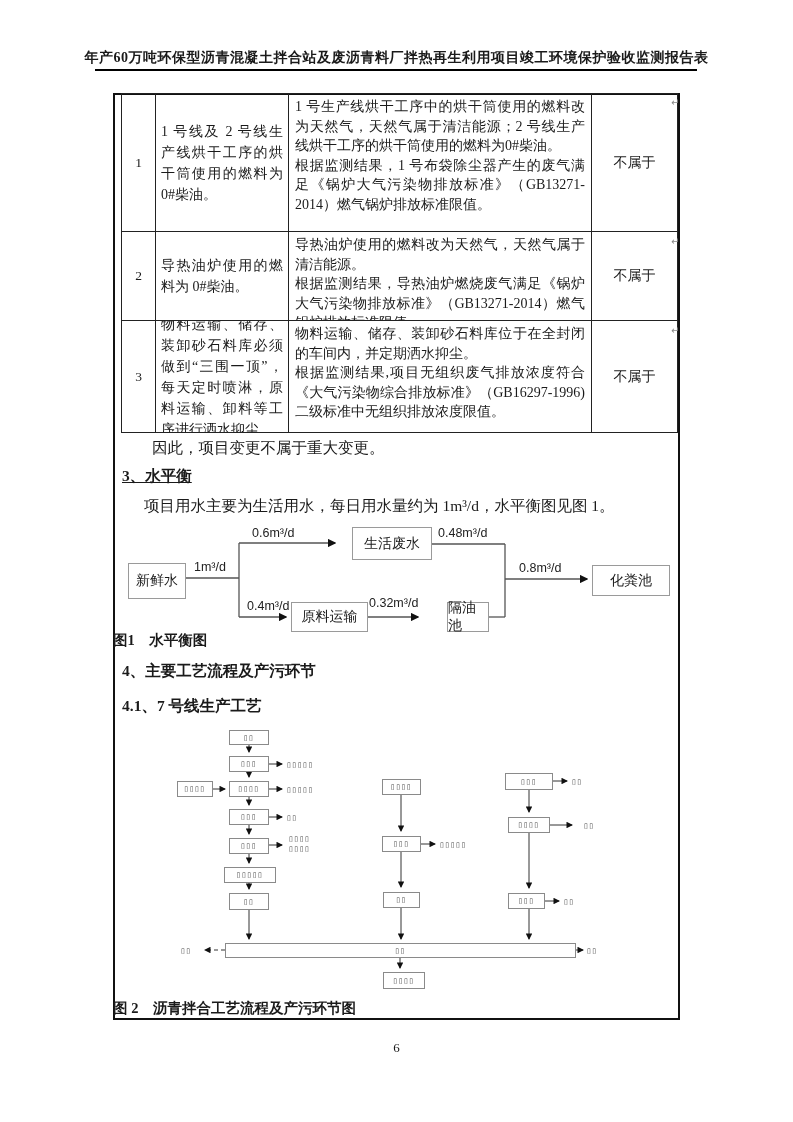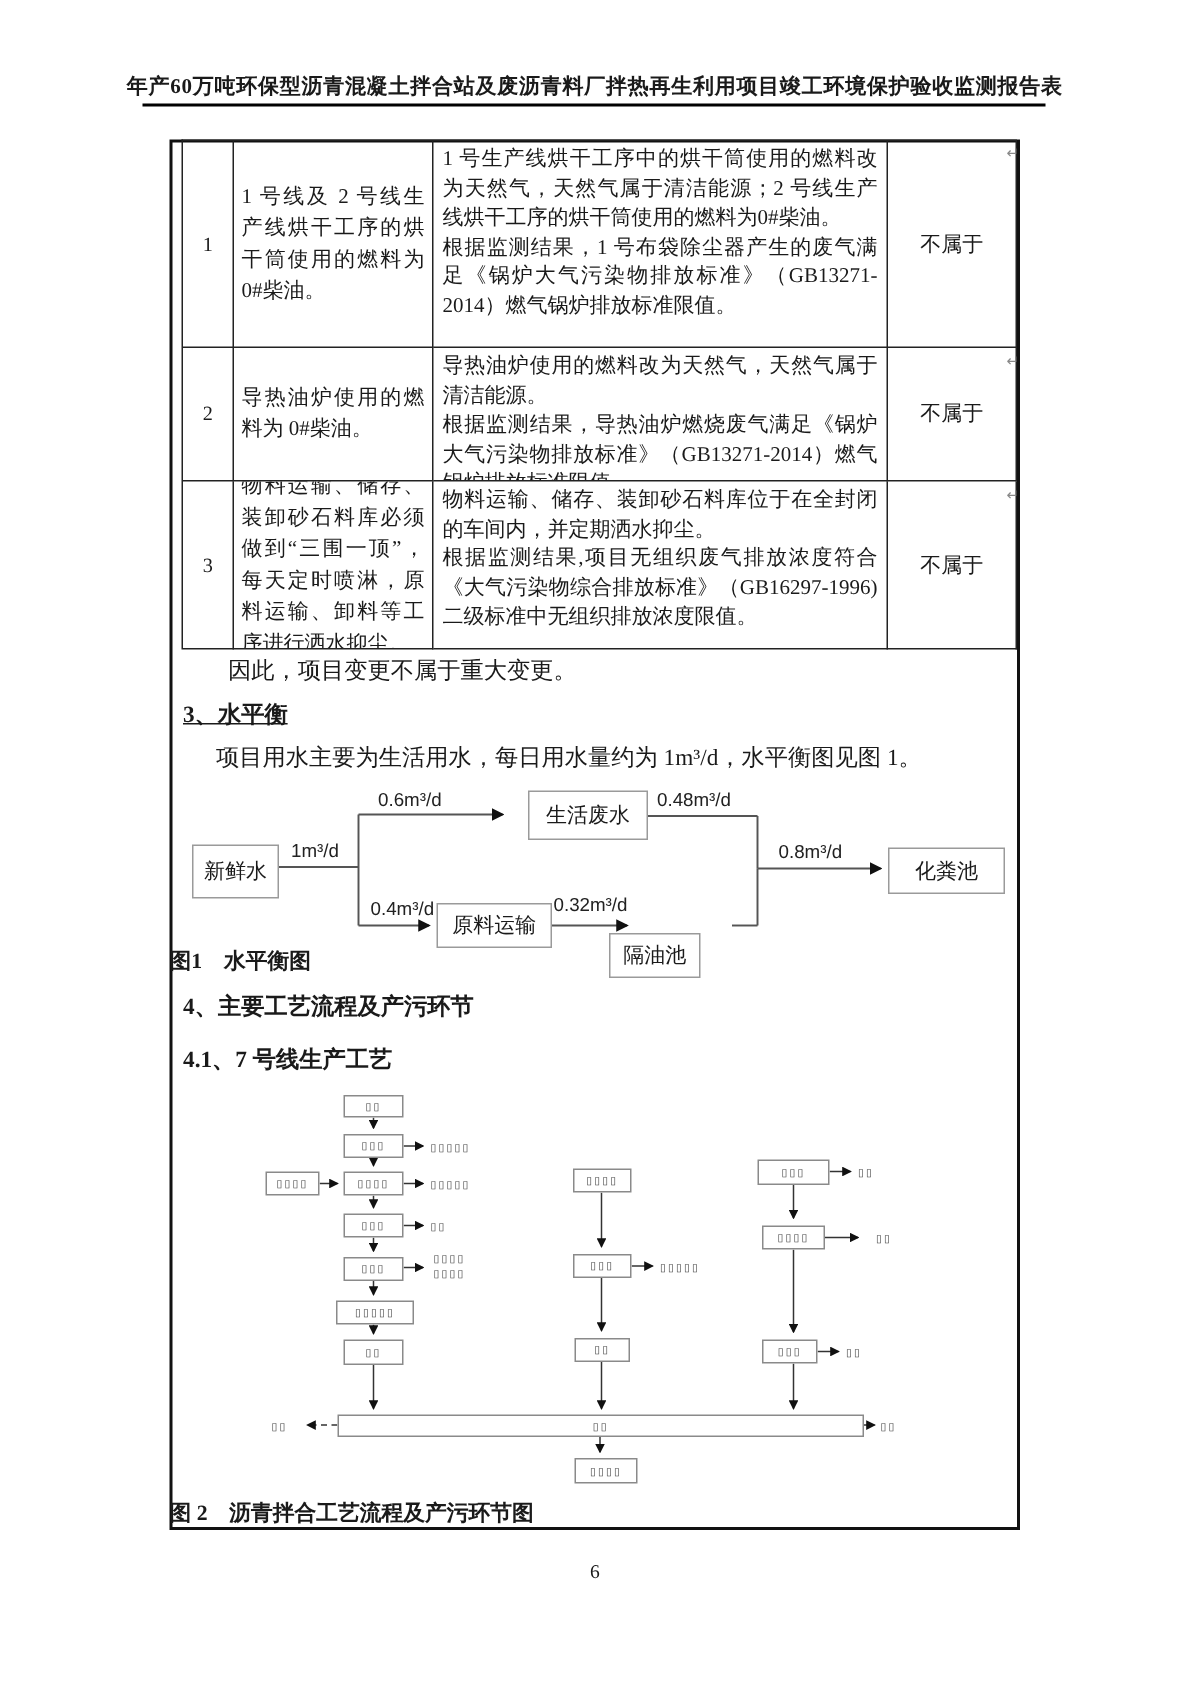--- a/index.html
+++ b/index.html
@@ -125,21 +125,21 @@
 <div class="abs para-mark" style="left:671px;top:236px;">↵</div>
 <div class="abs para-mark" style="left:671px;top:325px;">↵</div>
 
 <div class="abs body-p indent" style="left:121px;top:437px;width:545px;">因此，项目变更不属于重大变更。</div>
 <div class="abs hd" style="left:122px;top:466px;text-decoration:underline;">3、水平衡</div>
 <div class="abs body-p indent" style="left:113px;top:495px;width:550px;">项目用水主要为生活用水，每日用水量约为 1m³/d，水平衡图见图 1。</div>
 
 <div class="abs wbox" style="left:128px;top:563px;width:58px;height:36px;">新鲜水</div>
 <div class="abs wbox" style="left:352px;top:527px;width:80px;height:33px;">生活废水</div>
 <div class="abs wbox" style="left:291px;top:602px;width:77px;height:30px;">原料运输</div>
-<div class="abs wbox" style="left:406px;top:602px;width:61px;height:30px;margin-top:20px;">隔油池</div>
+<div class="abs wbox" style="left:447px;top:602px;width:42px;height:30px;">隔油池</div>
 <div class="abs wbox" style="left:592px;top:565px;width:78px;height:31px;">化粪池</div>
 
 <div class="abs wlab" style="left:194px;top:560px;">1m³/d</div>
 <div class="abs wlab" style="left:252px;top:526px;">0.6m³/d</div>
 <div class="abs wlab" style="left:438px;top:526px;">0.48m³/d</div>
 <div class="abs wlab" style="left:247px;top:599px;">0.4m³/d</div>
 <div class="abs wlab" style="left:369px;top:596px;">0.32m³/d</div>
 <div class="abs wlab" style="left:519px;top:561px;">0.8m³/d</div>
 
 <div class="abs caption" style="left:113px;top:631px;width:518px;">图1　水平衡图</div>

